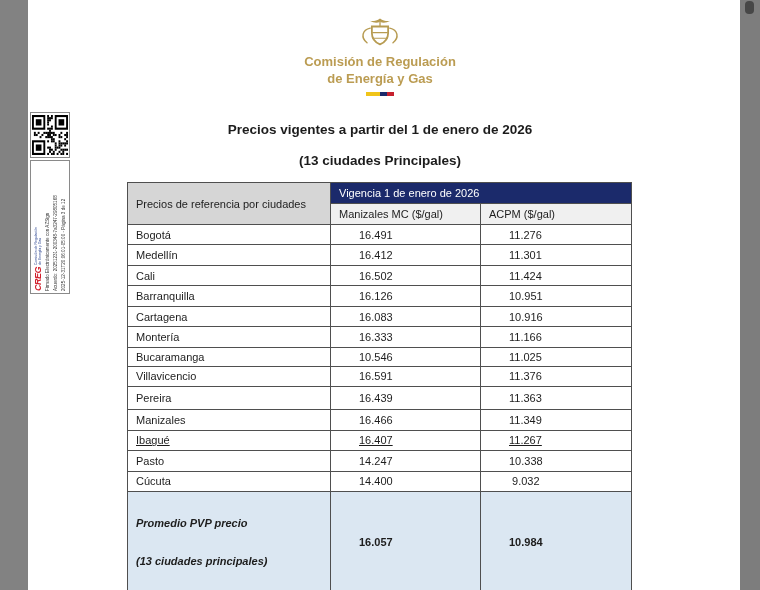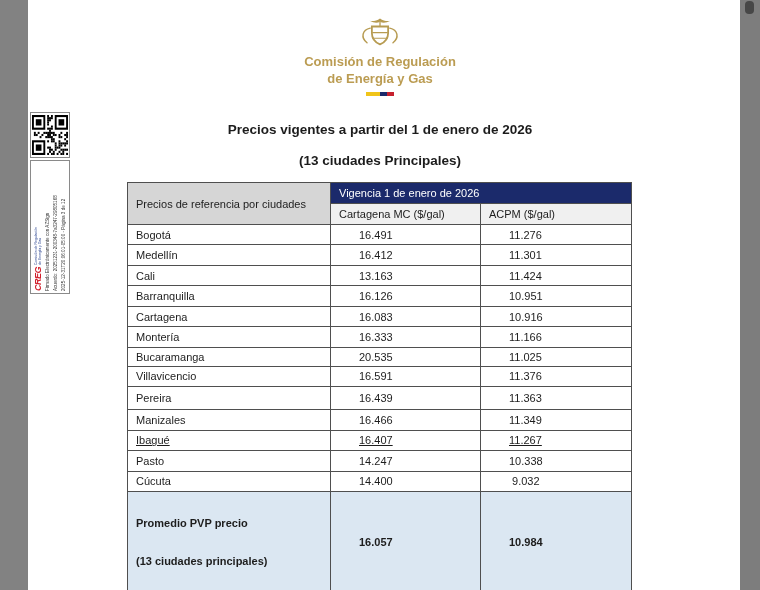--- a/index.html
+++ b/index.html
@@ -43,21 +43,21 @@
   
   .prices { position:absolute; left:99px; top:182px; width:504px;
             border-collapse:collapse; table-layout:fixed; font-size:11px; color:#1d1d1d; }
   .prices th, .prices td { border:1px solid #4f4f4f; text-align:left; font-weight:normal;
             padding:0 4px 0 8px; white-space:pre-wrap; vertical-align:middle; }
   .corner { background:var(--header_gray); }
   .group  { background:var(--navy); color:#fff; font-weight:bold; padding-left:10px; }
   .colh   { background:var(--subheader_gray); font-weight:bold; padding-left:10px; }
   .prices td.val { padding-left:28px; }
   .avg td { background:var(--footer_blue); font-weight:bold; border-bottom:2px solid #3a3a3a; }
-  .avg .lbl div { line-height:1.3; }
+  .avg .lbl div { line-height:1.3;font-style:italic; }
 </style>
 </head>
 <body>
 
 <div class="viewer">
   <div class="gutter-left"></div>
 
   <div class="page">
 
     <div class="stamp">
@@ -204,58 +204,58 @@
           <col style="width:203px">
           <col style="width:150px">
           <col style="width:151px">
         </colgroup>
       <thead>
         <tr style="height:21px">
           <th class="corner" rowspan="2">Precios de referencia por ciudades</th>
           <th class="group" colspan="2">Vigencia 1 de enero de 2026</th>
         </tr>
         <tr style="height:21px">
-          <th class="colh">Cartagena MC ($/gal)</th>
+          <th class="colh">Manizales MC ($/gal)</th>
           <th class="colh">ACPM ($/gal)</th>
         </tr>
       </thead>
       <tbody>
           <tr style="height: 20.46px;">
             <td>Bogotá</td>
             <td class="val">16.491</td>
             <td class="val">11.276</td>
           </tr>
           <tr style="height: 20.46px;">
             <td>Medellín</td>
             <td class="val">16.412</td>
             <td class="val">11.301</td>
           </tr>
           <tr style="height: 20.46px;">
             <td>Cali</td>
-            <td class="val">13.163</td>
+            <td class="val">16.502</td>
             <td class="val">11.424</td>
           </tr>
           <tr style="height: 20.46px;">
             <td>Barranquilla</td>
             <td class="val">16.126</td>
             <td class="val">10.951</td>
           </tr>
           <tr style="height: 20.46px;">
             <td>Cartagena</td>
             <td class="val">16.083</td>
             <td class="val">10.916</td>
           </tr>
           <tr style="height: 20.46px;">
             <td>Montería</td>
             <td class="val">16.333</td>
             <td class="val">11.166</td>
           </tr>
           <tr style="height: 19px;">
             <td>Bucaramanga</td>
-            <td class="val">20.535</td>
+            <td class="val">10.546</td>
             <td class="val">11.025</td>
           </tr>
           <tr style="height: 20.46px;">
             <td>Villavicencio</td>
             <td class="val">16.591</td>
             <td class="val">11.376</td>
           </tr>
           <tr style="height: 23px;">
             <td>Pereira</td>
             <td class="val">16.439</td>

